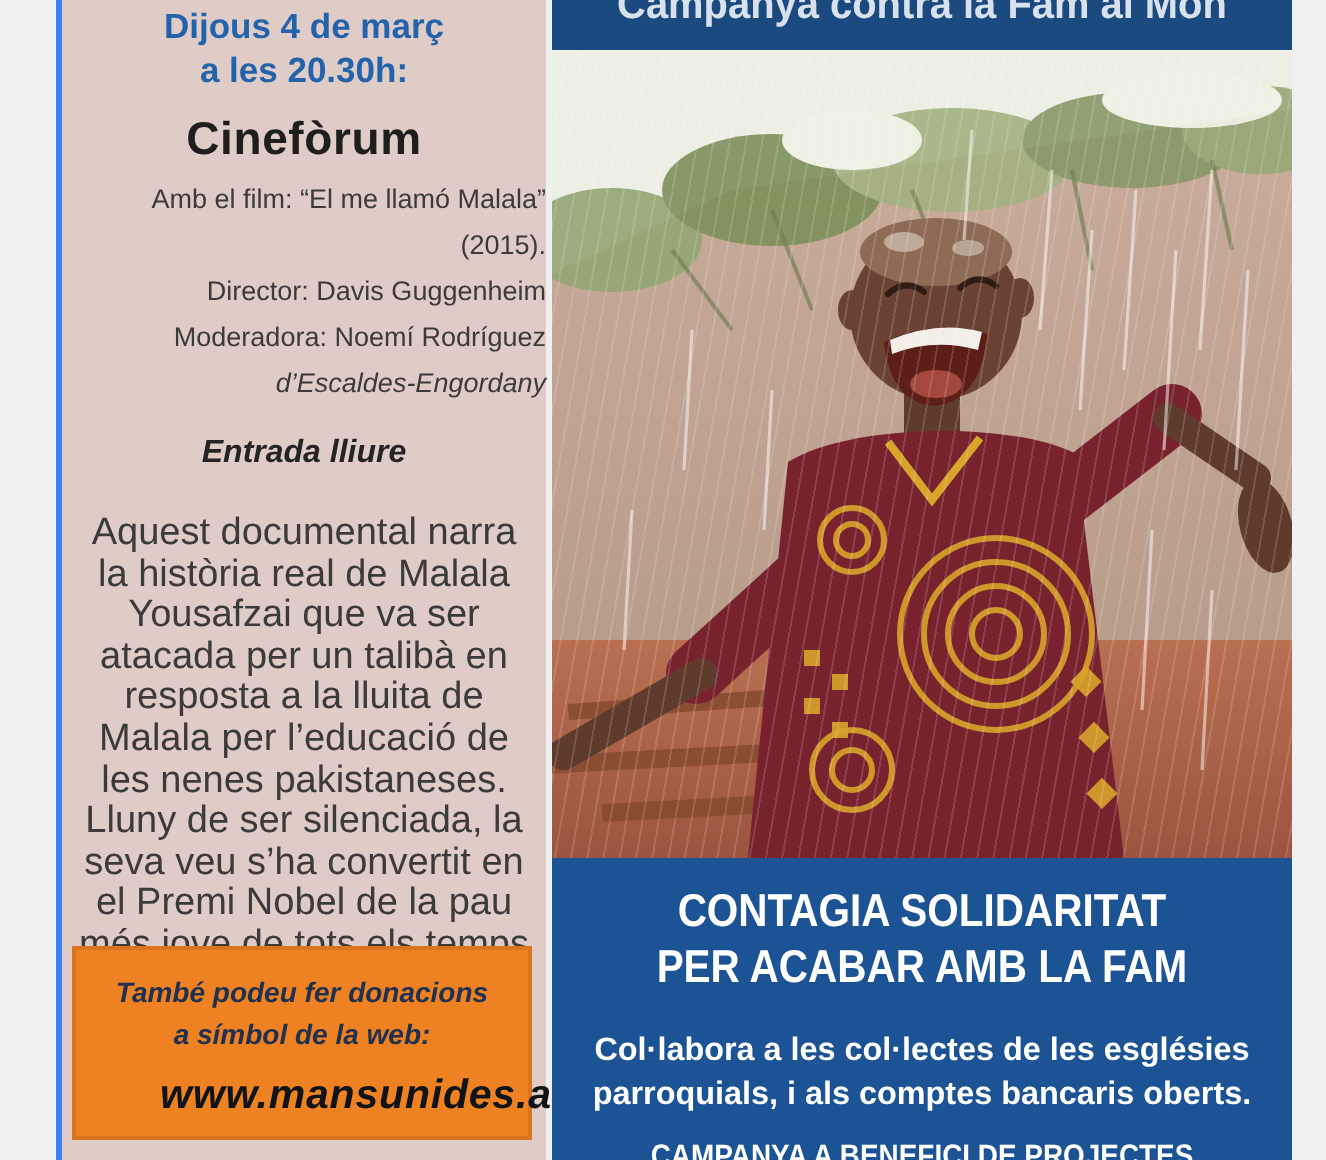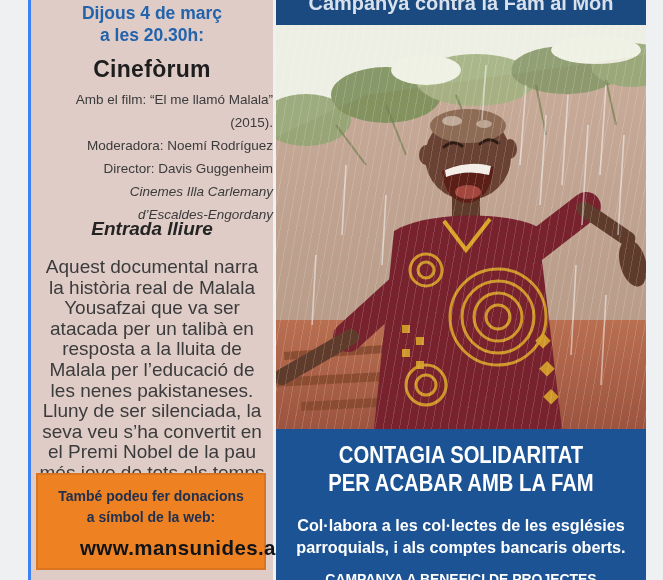--- a/index.html
+++ b/index.html
@@ -17,26 +17,26 @@
 
   
   .left-col{position:absolute;left:28px;top:0;width:245px;height:580px;background:var(--left-bg);
             border-left:3px solid #3b82f6;text-align:center;color:var(--dark-text);}
   .date{position:absolute;top:2px;left:0;width:100%;font-size:17.5px;font-weight:bold;
         line-height:22px;color:var(--accent-blue);}
   .cine-title{position:absolute;top:56px;left:0;width:100%;font-size:23px;font-weight:bold;
         color:#1e1e1e;letter-spacing:.3px;}
   .film-lines{position:absolute;top:88px;left:0;width:100%;font-size:13.5px;line-height:23px;text-align:right;}
   .film-lines .it{font-style:italic;}
-  .free-entry{position:absolute;top:218px;left:0;width:100%;font-size:19px;font-weight:bold;
+  .free-entry{position:absolute;top:218px;left:0;width:100%;font-size:16px;font-weight:bold;
         font-style:italic;color:#242424;}
   .synopsis{position:absolute;top:257px;left:0;width:100%;padding:0 5px;font-size:19px;
         line-height:20.6px;}
   .orange-box{position:absolute;top:473px;left:5px;width:230px;height:97px;background:var(--orange);
-        border:2px solid #d97420;}
+        border:2px solid #d97420;font-style:italic;}
   .box-title{margin-top:11px;font-size:14px;font-weight:bold;line-height:20.5px;color:#20304f;}
   .box-url{margin-top:9px;font-size:20.5px;font-weight:bold;color:#101418;letter-spacing:.4px;padding-left:42px;}
 
   
   .right-col{position:absolute;left:276px;top:0;width:370px;height:580px;padding-left:48px;}
   .band{position:absolute;top:0;left:0;width:100%;height:25px;background:var(--navy-band);overflow:hidden;}
   .band-title{position:absolute;top:-9px;left:0;width:100%;text-align:center;font-size:21px;
         font-weight:bold;color:#d9e2ec;white-space:nowrap;transform:scaleX(.95);transform-origin:center;}
   .photo{position:absolute;top:25px;left:0;width:100%;height:404px;overflow:hidden;background:#bfa28e;}
   .photo svg{display:block;}
@@ -56,23 +56,22 @@
 <div class="screen">
 
   <div class="left-col">
     <div class="date">
       <div>Dijous 4 de març</div>
       <div>a les 20.30h:</div>
     </div>
     <div class="cine-title">Cinefòrum</div>
     <div class="film-lines">
       <div>Amb el film: “El me llamó Malala” (2015).</div>
+      <div>Director: Davis Guggenheim</div>
       <div>Moderadora: Noemí Rodríguez</div>
-      <div>Director: Davis Guggenheim</div>
-      <div class="it">Cinemes Illa Carlemany</div>
       <div class="it">d’Escaldes-Engordany</div>
     </div>
     <div class="free-entry">Entrada lliure</div>
     <div class="synopsis">Aquest documental narra la història real de Malala Yousafzai que va ser atacada per un talibà en resposta a la lluita de Malala per l’educació de les nenes pakistaneses. Lluny de ser silenciada, la seva veu s’ha convertit en el Premi Nobel de la pau més jove de tots els temps al 2014 i en un símbol de l’accés a l’educació de tots els nens.</div>
     <div class="orange-box">
       <div class="box-title">
         <div>També podeu fer donacions</div>
         <div>a símbol de la web:</div>
       </div>
       <div class="box-url">www.mansunides.ad</div>

